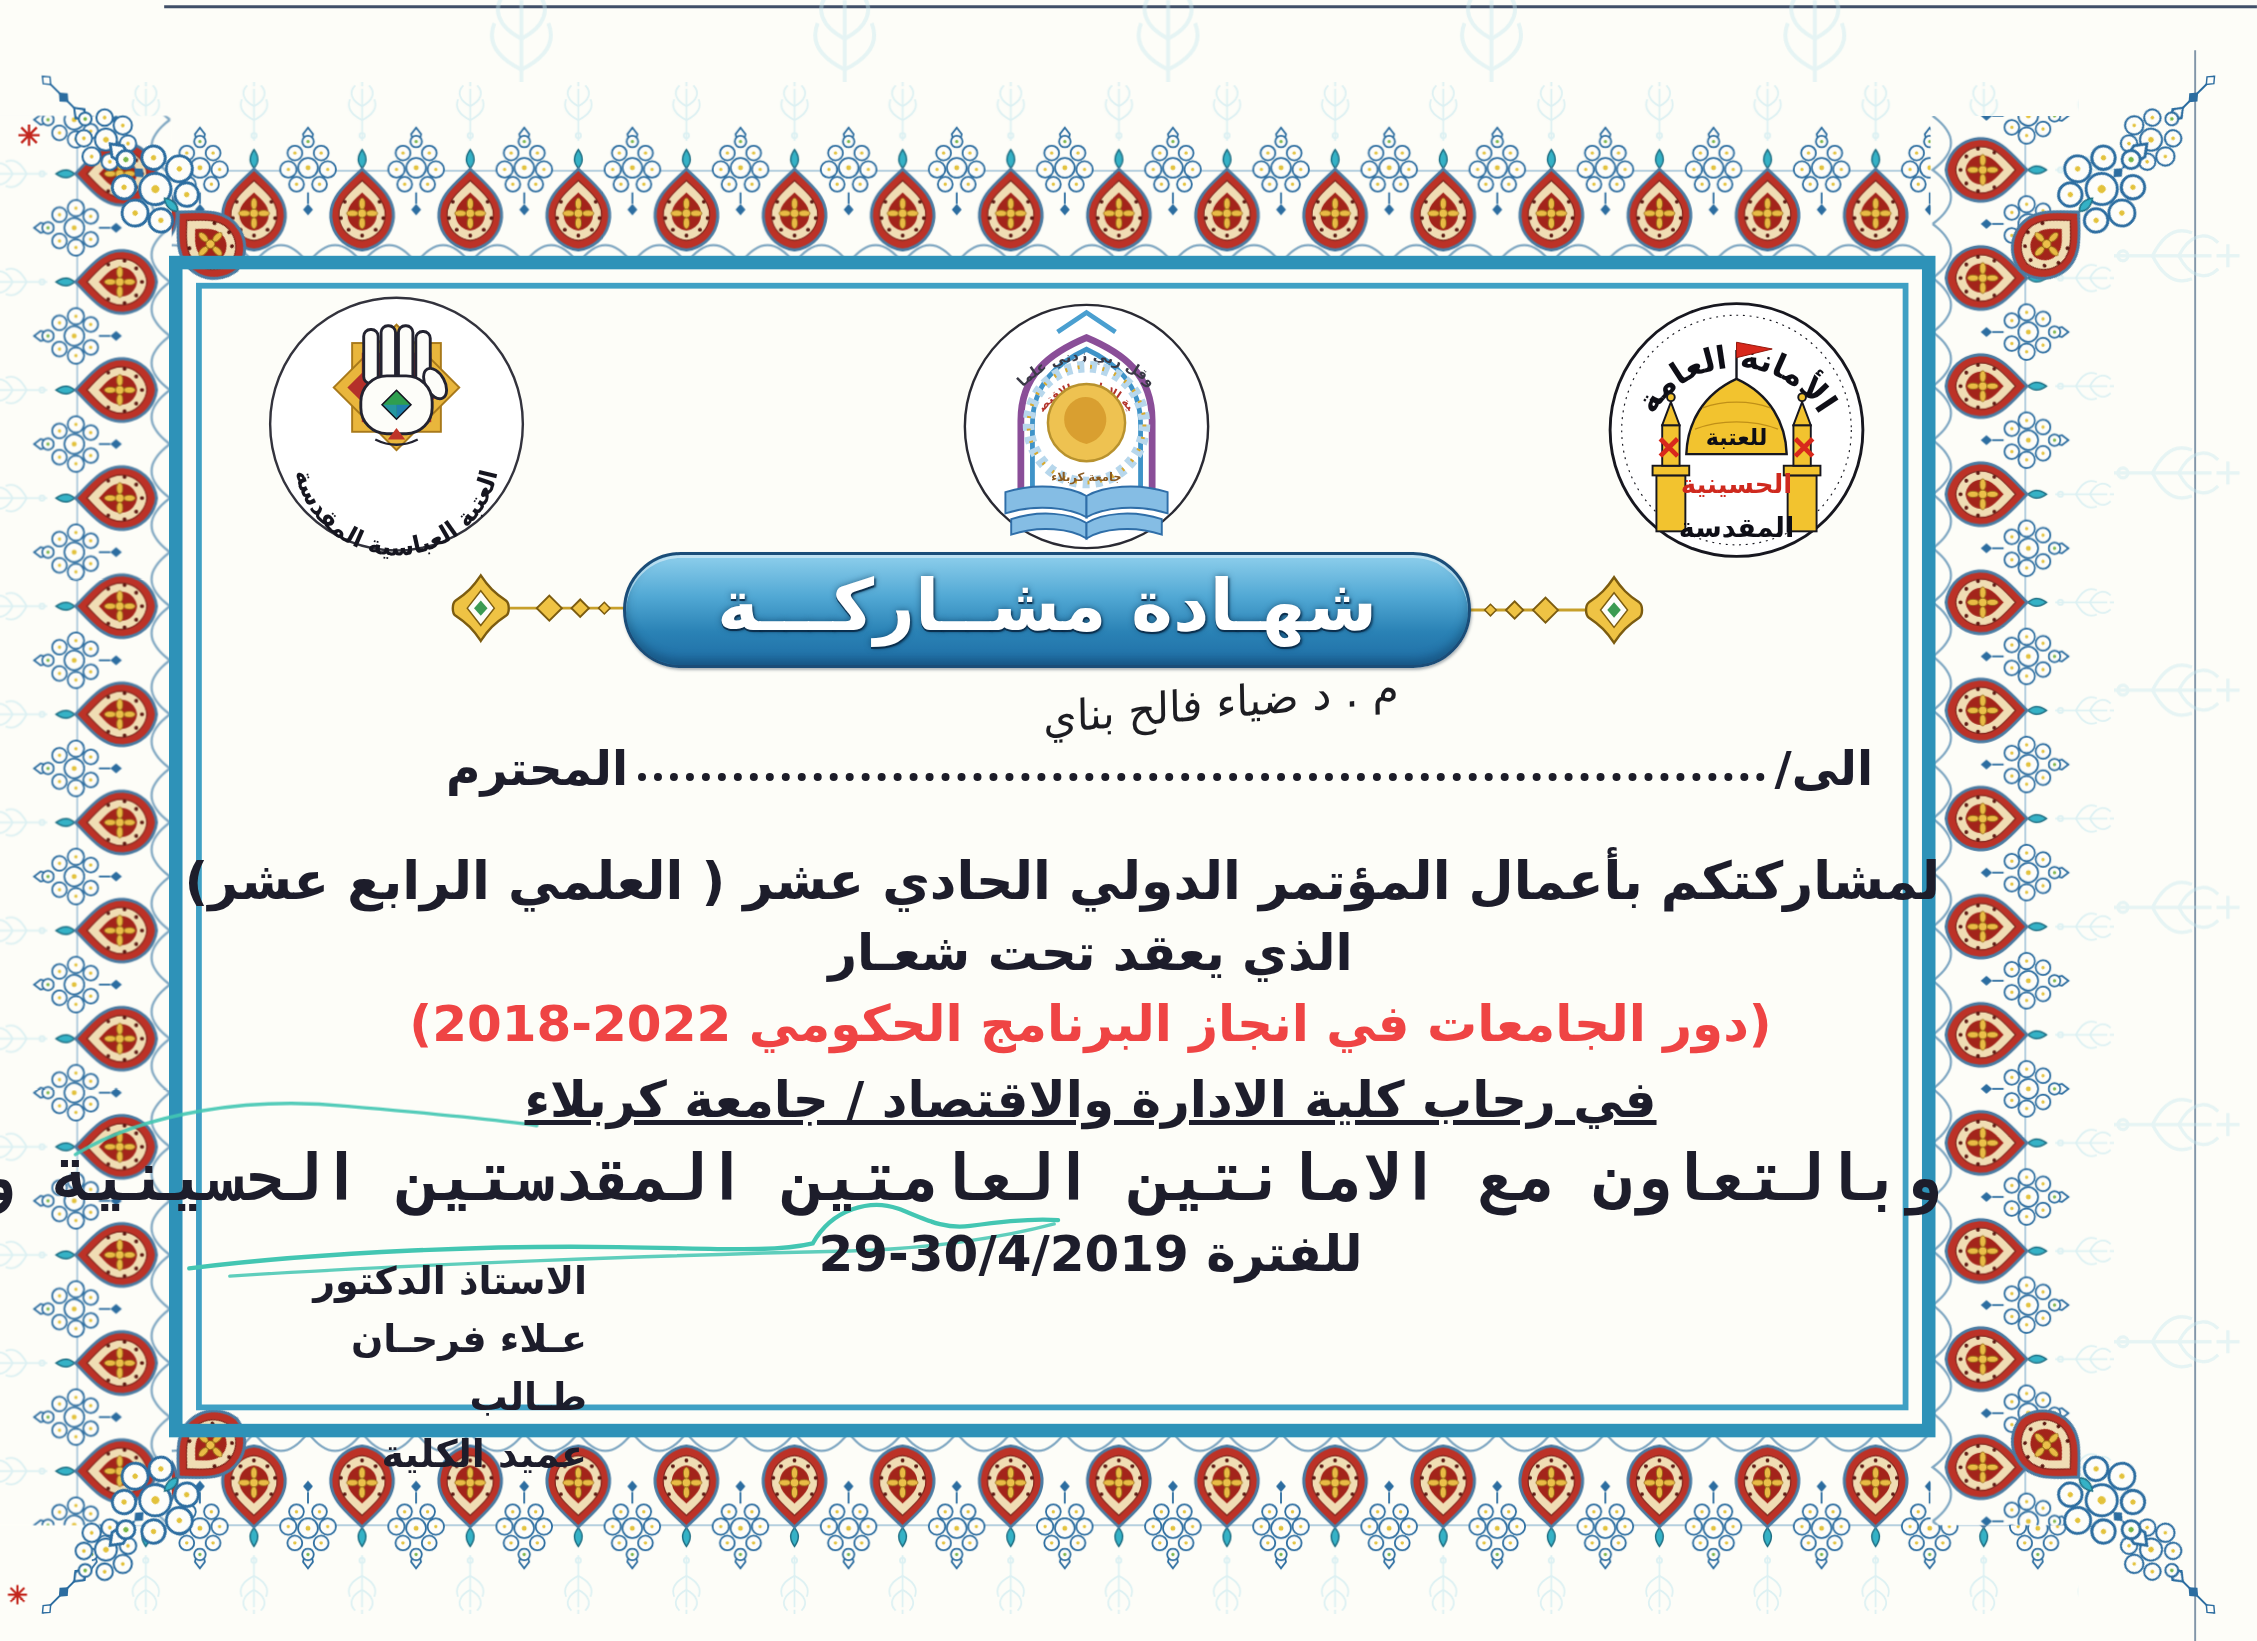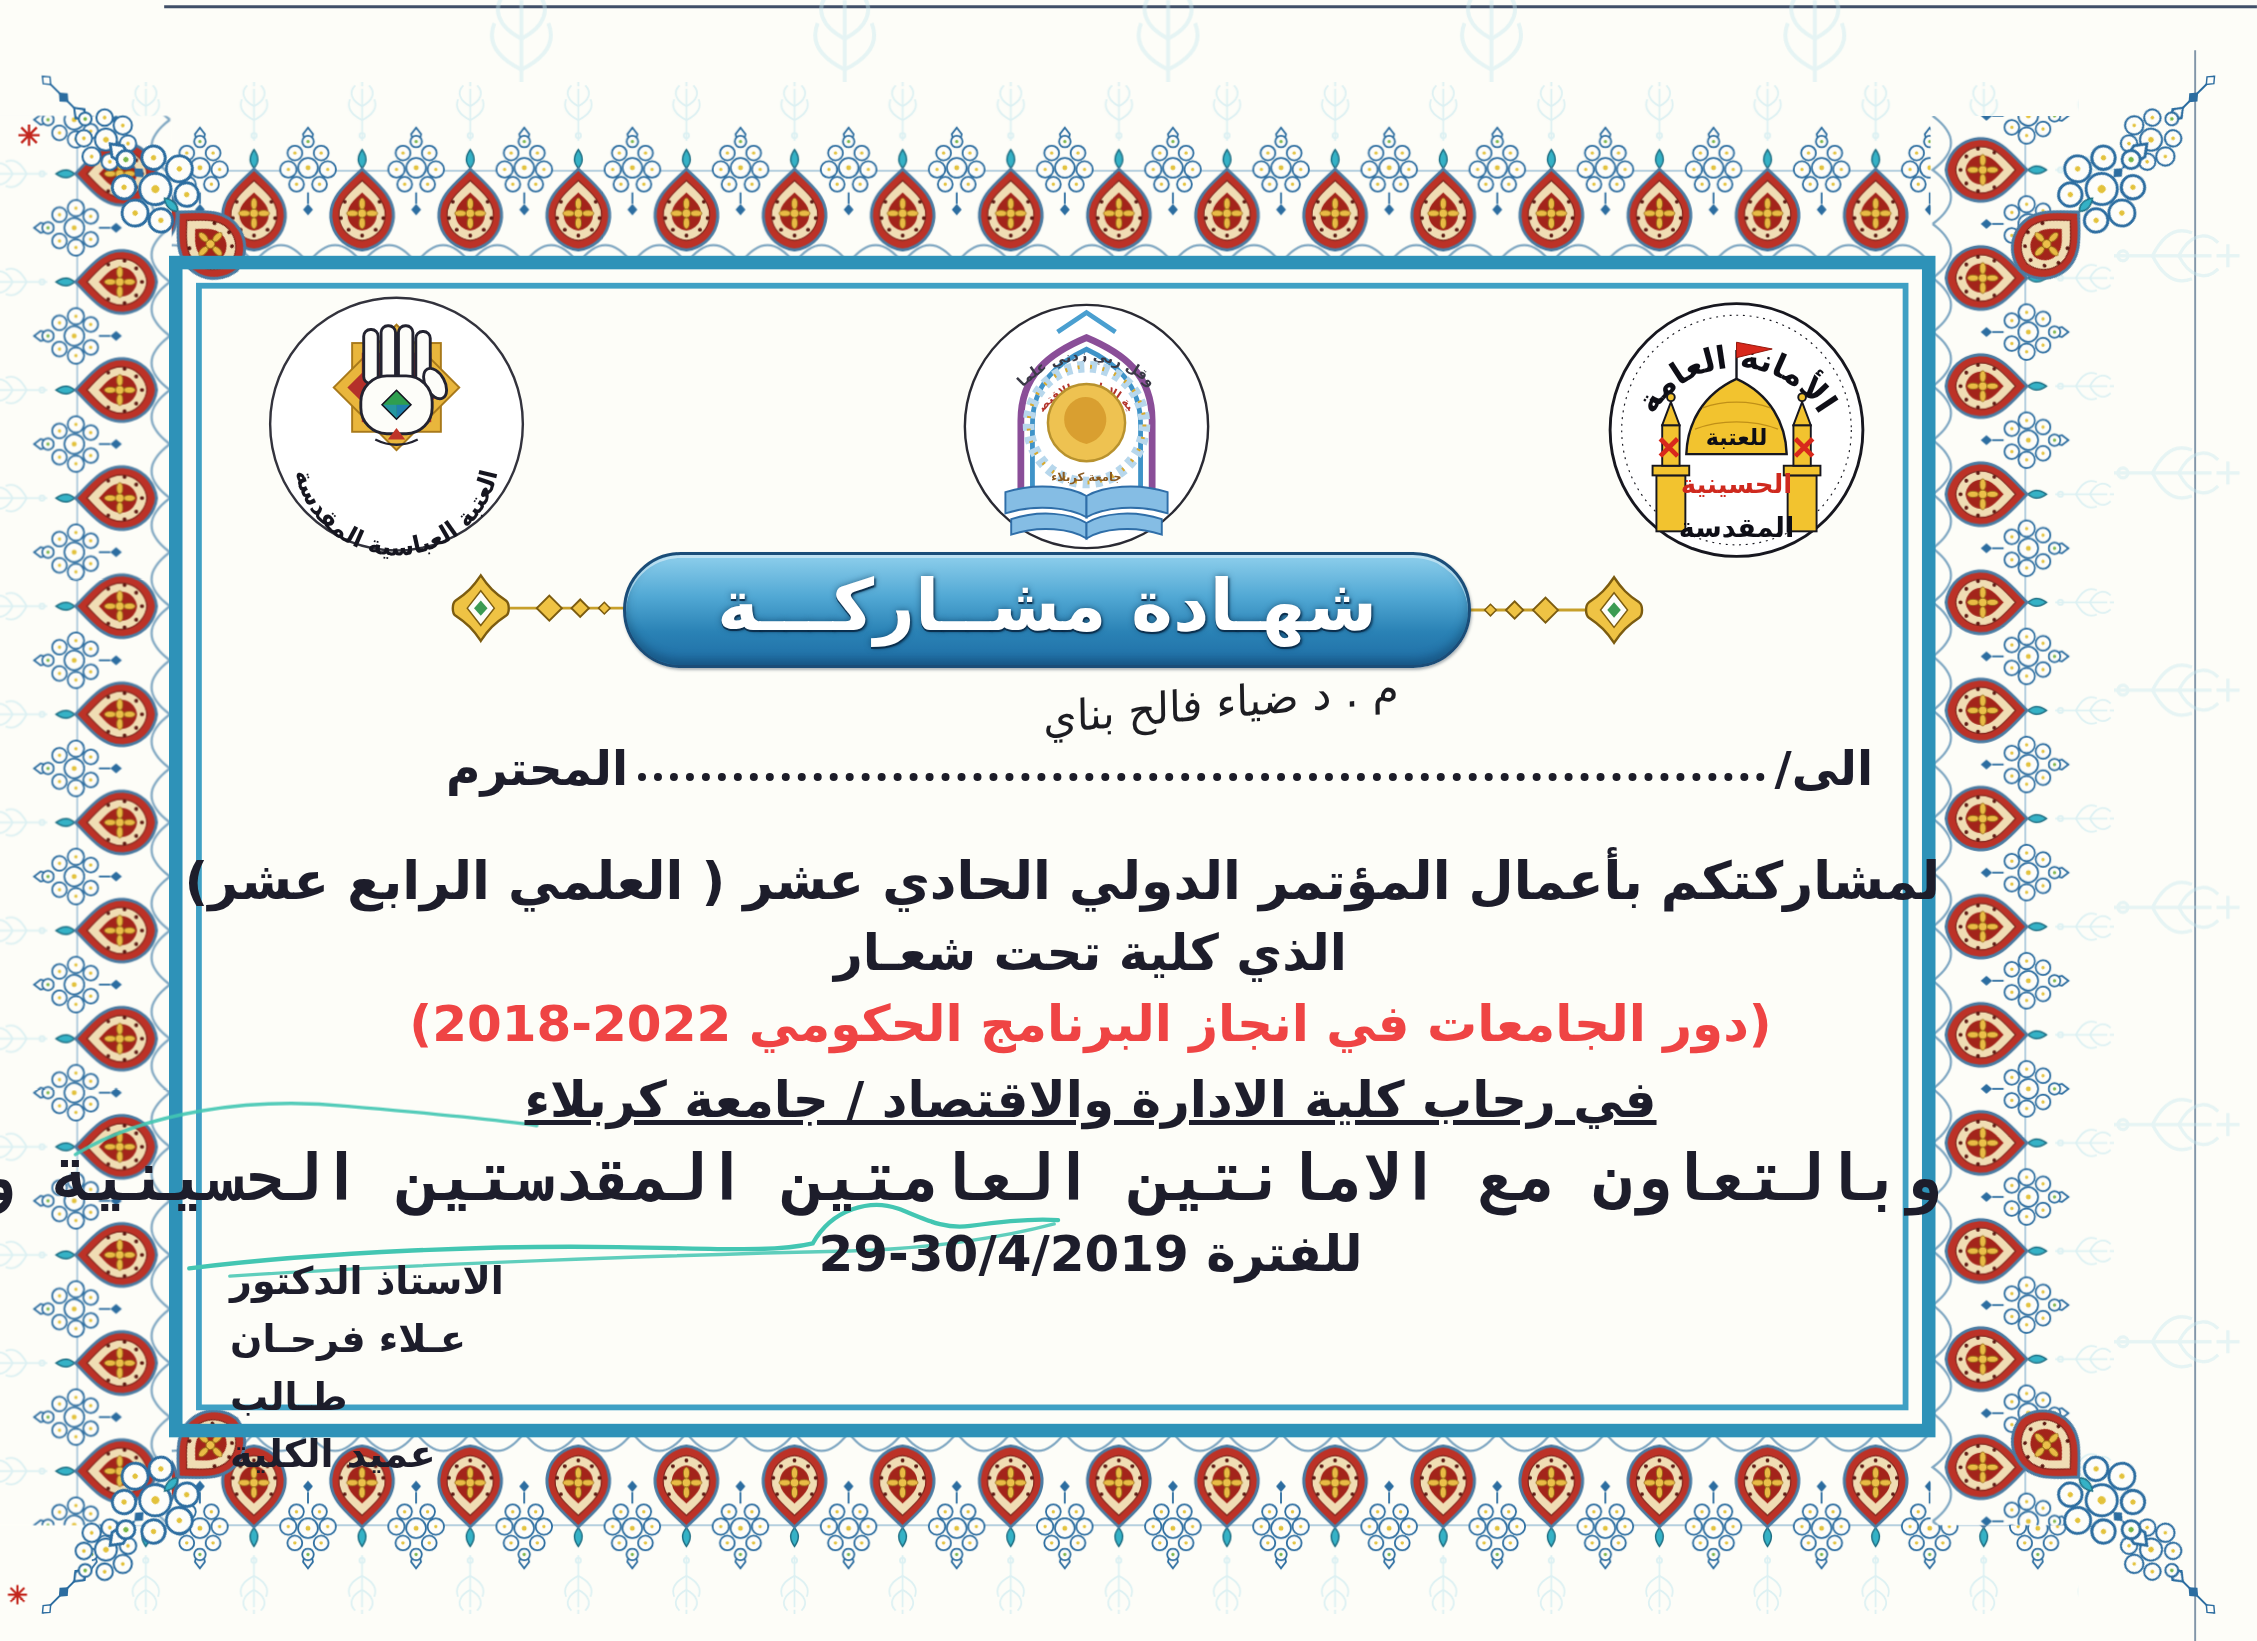--- a/index.html
+++ b/index.html
@@ -40,21 +40,21 @@
   .dotted-leader{
     flex:1;height:9.7px;margin:0 9.7px 13.5px 9.7px;
     border-bottom:8.7px dotted #1c1c28;
   }
   .recipient-name{
     position:absolute;left:970px;top:678px;width:502px;text-align:center;
     font-size:43px;color:#1d1d22;transform:rotate(-5deg) skewX(-4deg);
     white-space:nowrap;
   }
   .sig-block{
-    position:absolute;left:230px;top:1253px;width:357px;text-align:left;
+    position:absolute;left:230px;top:1253px;width:357px;text-align:right;
     font-weight:bold;font-size:38px;line-height:1.52;
   }
   .logo{position:absolute;}
   .logo-left{left:264px;top:290px;}
   .logo-center{left:961px;top:301px;}
   .logo-right{left:1606px;top:294px;}
 </style>
 </head>
 <body>
 
@@ -321,21 +321,21 @@
   <div class="recipient-name">م . د ضياء فالح بناي</div>
 
   <div class="to-row">
     <span class="to-label">الى/</span>
     <span class="dotted-leader"></span>
     <span class="honorific">المحترم</span>
   </div>
 
   <div class="line l-part">لمشاركتكم بأعمال المؤتمر الدولي الحادي عشر ( العلمي الرابع عشر)</div>
 
-  <div class="line l-intro">الذي كلية تحت شعـار</div>
+  <div class="line l-intro">الذي يعقد تحت شعـار</div>
 
   <div class="line l-slogan">(دور الجامعات في انجاز البرنامج الحكومي ⁦2018-2022⁩)</div>
 
   <div class="line l-venue">في رحاب كلية الادارة والاقتصاد / جامعة كربلاء</div>
 
   <div class="line l-coop">وبالتعاون مع الامانتين العامتين المقدستين الحسينية والعباسية</div>
 
   <div class="line l-period">للفترة ⁦29-30/4/2019⁩</div>
 
   <div class="sig-block">

